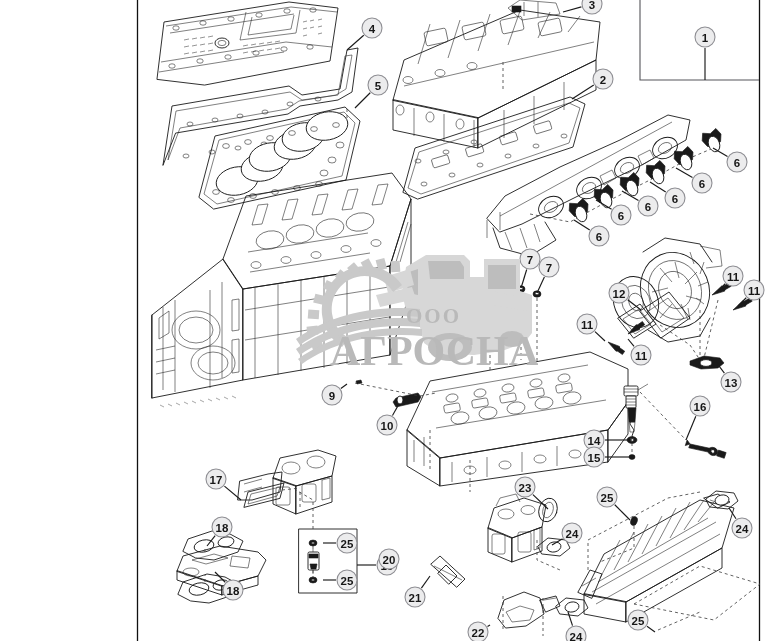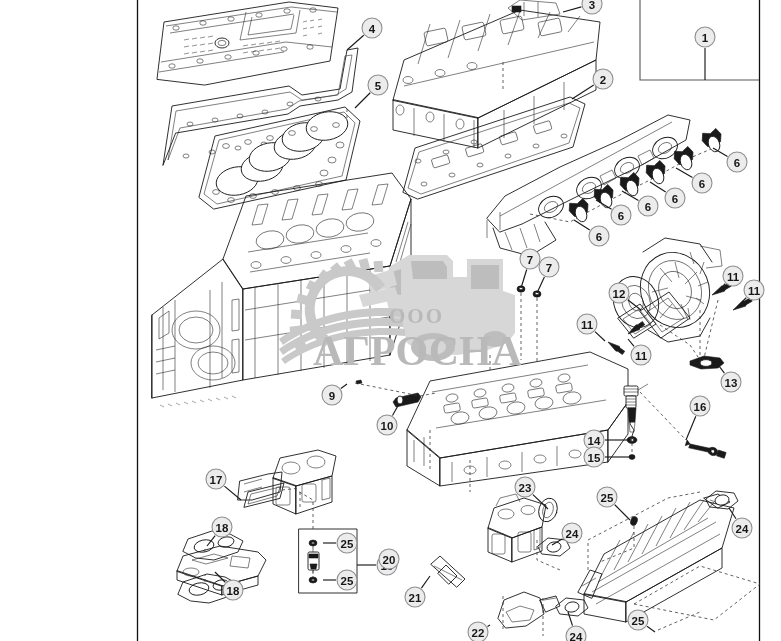--- a/index.html
+++ b/index.html
@@ -20,21 +20,21 @@
   .kitbox{stroke:#55555a;stroke-width:1.1;fill:none;}
   .frame{stroke:#111111;stroke-width:1.3;fill:none;}
   .callout-circle{fill:#ececed;stroke:#8e8e93;stroke-width:1.1;}
   .callout-text{
     fill:#171717;font-family:"Liberation Sans", sans-serif;
     font-size:11.5px;font-weight:700;text-anchor:middle;
     dominant-baseline:central;
   }
   
   #watermark{
-    position:absolute;left:271px;top:247px;width:250px;height:135px;
+    position:absolute;left:288px;top:247px;width:250px;height:135px;
     opacity:1;pointer-events:none;
   }
   .wm-gray{fill:#c9c9c9;}
   .wm-gray2{fill:#d7d7d7;}
   .wm-gray3{fill:#bdbdbd;}
   .wm-text{
     font-family:"Liberation Serif", serif;font-weight:700;fill:#b9b9b9;
   }
 </style>
 </head>

